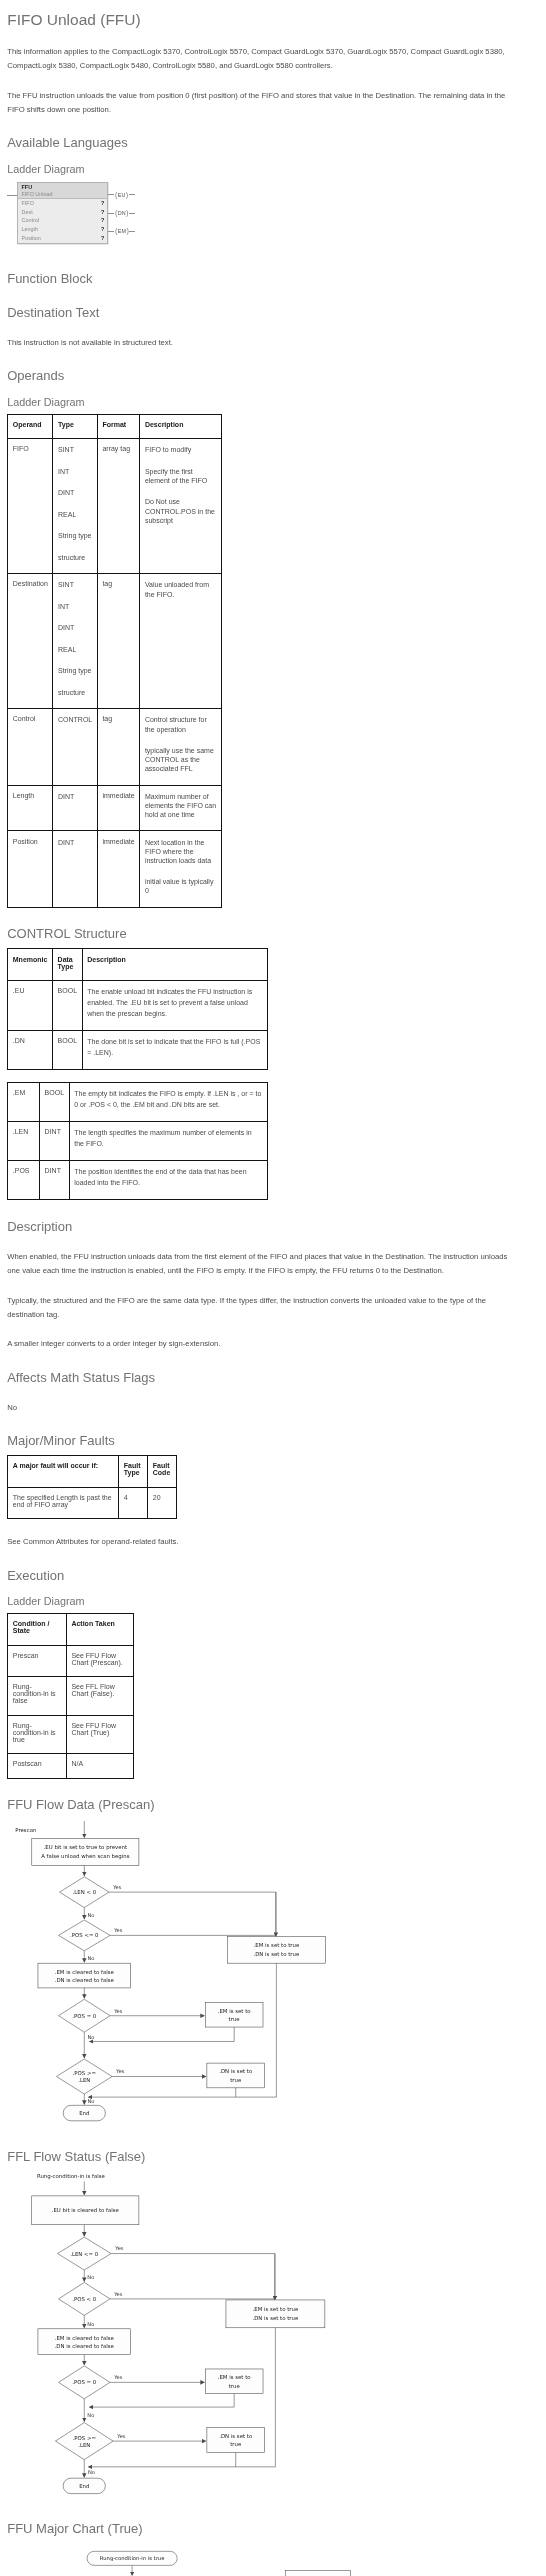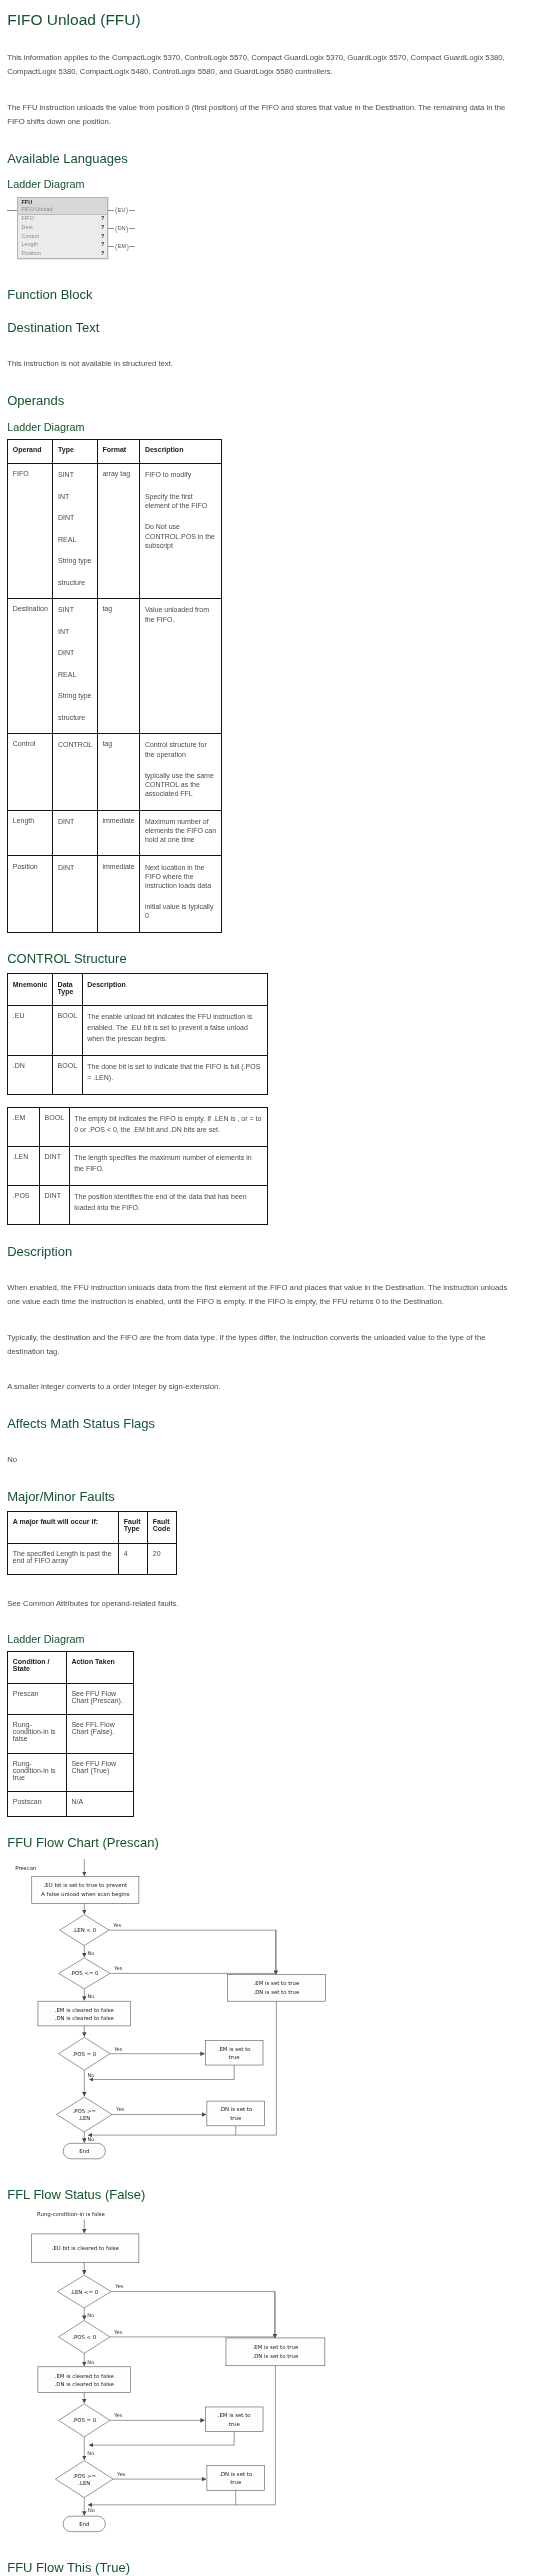--- a/index.html
+++ b/index.html
@@ -1,22 +1,22 @@
 <!DOCTYPE html>
 <html style="font-size:8.2px"><head>
 <meta charset="utf-8">
 <style>
   html,body{margin:0;padding:0;background:#ffffff;}
   body{width:547px;font-family:"Liberation Sans","DejaVu Sans",sans-serif;color:#4a4a4a;}
   .page{padding:3.1px 8.2px 31px 7.2px;}
-  h1,h2,h3{font-weight:400;color:#14532d;margin:0;}
+  h1,h2,h3{font-weight:400;color:#737373;margin:0;}
   h1{font-size:15.5px;margin:8.2px 0 12.4px;}
   h2{font-size:13px;margin:18.5px 0 7.2px;}
   h3{font-size:10.8px;margin:12.4px 0 6.2px;}
-  p{font-size:7.7px;line-height:1.8;margin:22px 0;color:#4b4b4b;max-width:505px;}
+  p{font-size:7.7px;line-height:1.8;margin:16px 0;color:#4b4b4b;max-width:505px;}
   table{border-collapse:collapse;font-size:7px;margin:5.2px 0 3.1px;}
   th,td{border:0.5px solid #141414;text-align:left;vertical-align:top;padding:6.2px 4.6px 10.3px;}
   th{color:#1a1a1a;font-weight:700;}
   td{color:#4a4a4a;}
   .cl{margin:0 0 12.4px;line-height:1.3;}
   .cl:last-child{margin-bottom:1px;}
   tr.rowsep td{border-top:1px solid #000;}
   .tbl-gap{height:3.6px;}
   
   .ladder{position:relative;margin:7.2px 0 2.1px;}
@@ -231,21 +231,21 @@
     <tr class="rowsep">
           <td>.POS</td>
           <td>DINT</td>
           <td style="line-height:1.55;">The position identifies the end of the data that has been loaded into the FIFO.</td>
         </tr>
   </tbody>
     </table>
 
   <h2>Description</h2>
   <p>When enabled, the FFU instruction unloads data from the first element of the FIFO and places that value in the Destination. The instruction unloads one value each time the instruction is enabled, until the FIFO is empty. If the FIFO is empty, the FFU returns 0 to the Destination.</p>
-  <p>Typically, the destination and the FIFO are the from data type. If the types differ, the instruction converts the unloaded value to the type of the destination tag.</p>
+  <p>Typically, the structured and the FIFO are the same data type. If the types differ, the instruction converts the unloaded value to the type of the destination tag.</p>
   <p>A smaller integer converts to a order integer by sign-extension.</p>
 
   <h2>Affects Math Status Flags</h2>
   <p>No</p>
 
   <h2>Major/Minor Faults</h2>
   <table style="width:170px;">
     <colgroup>
         <col style="width:111px">
         <col style="width:29px">
@@ -259,20 +259,21 @@
     </tr>
     <tr class="rowsep">
       <td>The specified Length is past the end of FIFO array</td>
       <td>4</td>
       <td>20</td>
     </tr>
   </tbody>
     </table>
   <p>See Common Attributes for operand-related faults.</p>
 
+  <h2>Execution</h2>
   <h3>Ladder Diagram</h3>
   <table style="width:127px;">
     <colgroup>
         <col style="width:59px">
         <col style="width:68px">
       </colgroup>
     <tbody>
         <tr>
       <th>Condition / State</th>
       <th>Action Taken</th>
@@ -289,21 +290,21 @@
           <td>Rung-condition-in is true</td>
           <td>See FFU Flow Chart (True)</td>
         </tr>
     <tr class="rowsep">
           <td>Postscan</td>
           <td>N/A</td>
         </tr>
   </tbody>
     </table>
 
-  <h2>FFU Flow Chart (Prescan)</h2>
+  <h2>FFU Flow Data (Prescan)</h2>
   <svg width="340" height="309" viewBox="0 0 660 600">
     <defs>
         <marker id="m1" markerWidth="8" markerHeight="8" refX="7" refY="4" orient="auto">
           <path d="M0,0 L8,4 L0,8 z" fill="#4a4a4a"></path>
         </marker>
       </defs>
     <text x="16" y="26">Prescan</text>
     <line class="ln" x1="150" y1="4" x2="150" y2="36" marker-end="url(#m1)"></line>
     <rect class="shape" x="48" y="38" width="208" height="52"></rect>
     <text x="152" y="59" text-anchor="middle">.EU bit is set to true to prevent</text>
@@ -408,21 +409,21 @@
     <text x="444" y="518" text-anchor="middle">.DN is set to</text>
     <text x="444" y="534" text-anchor="middle">true</text>
     <line class="ln" x1="444" y1="546" x2="444" y2="574"></line>
     <polyline class="ln" points="521,574 158,574" marker-end="url(#m2)"></polyline>
     <line class="ln" x1="150" y1="560" x2="150" y2="594" marker-end="url(#m2)"></line>
     <text class="yn" x="157" y="588">No</text>
     <rect class="shape" x="109" y="596" width="82" height="30" rx="15"></rect>
     <text x="150" y="615" text-anchor="middle">End</text>
   </svg>
 
-  <h2>FFU Flow This (True)</h2>
+  <h2>FFU Major Chart (True)</h2>
   <svg width="531" height="361" viewBox="0 0 1061 700">
     <defs>
         <marker id="m3" markerWidth="8" markerHeight="8" refX="7" refY="4" orient="auto">
           <path d="M0,0 L8,4 L0,8 z" fill="#4a4a4a"></path>
         </marker>
       </defs>
     <rect class="shape" x="160" y="4" width="180" height="28" rx="14"></rect>
     <text x="250" y="22" text-anchor="middle">Rung-condition-in is true</text>
     <line class="ln" x1="250" y1="32" x2="250" y2="52" marker-end="url(#m3)"></line>
     <polygon class="shape" points="194,86 250,54 306,86 250,118"></polygon>

